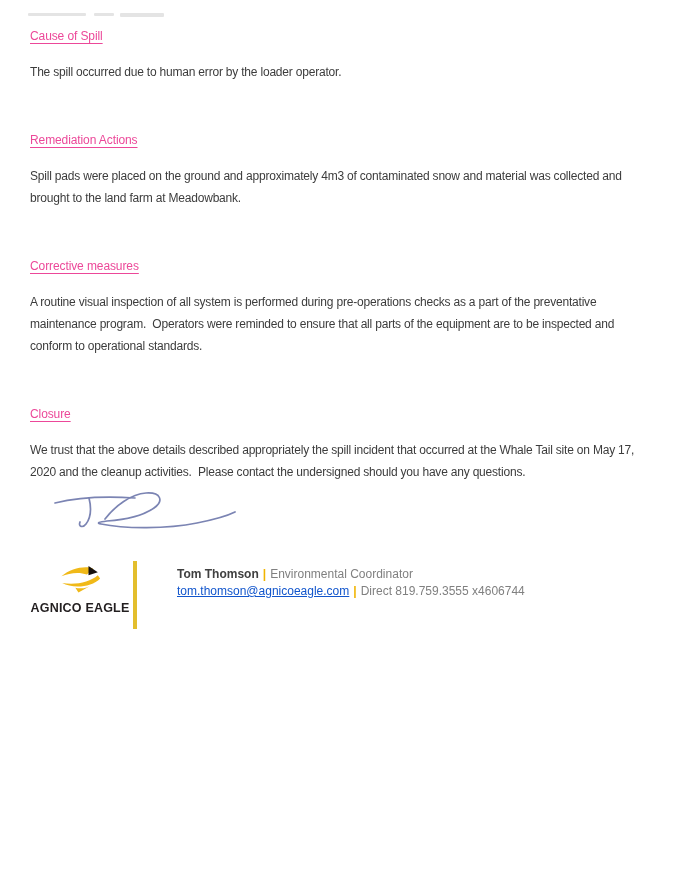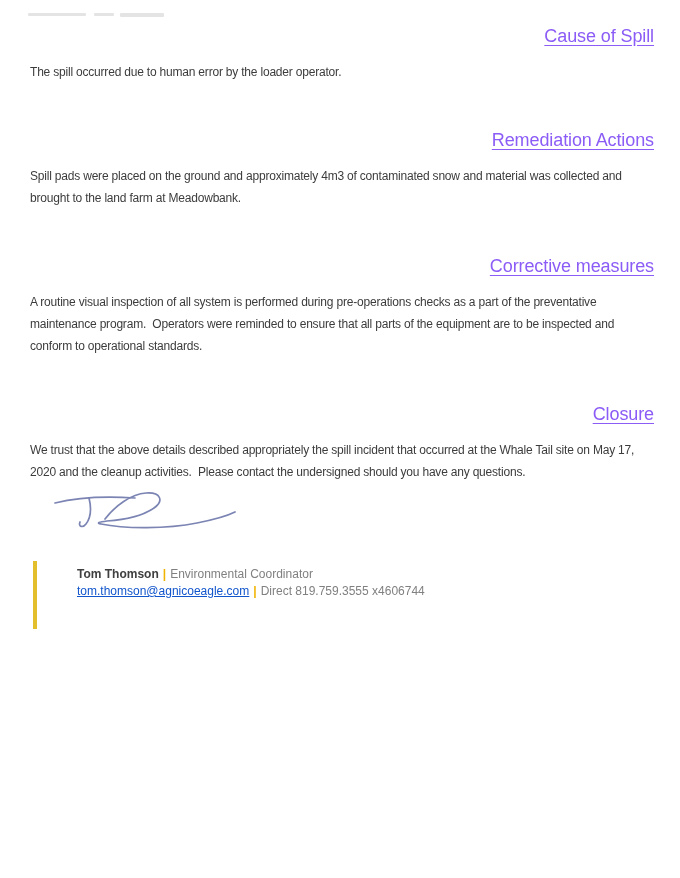--- a/index.html
+++ b/index.html
@@ -13,23 +13,23 @@
   .content{padding:27px 26px 0 30px;}
 
   
   .top-artifact{position:absolute;top:13px;left:28px;width:140px;height:4px;}
   .top-artifact span{position:absolute;top:0;height:3px;background:#cfcfcf;opacity:.55;filter:blur(.6px);border-radius:1px;}
   .top-artifact .a1{left:0;width:58px;}
   .top-artifact .a2{left:66px;width:20px;}
   .top-artifact .a3{left:92px;width:44px;height:4px;}
 
   .doc-heading{
-    font-size:18px;line-height:19px;font-weight:400;color:#8b5cf6;
+    font-size:12px;line-height:19px;font-weight:400;color:#ec4899;
     text-decoration:underline;text-underline-offset:3px;
-    letter-spacing:-0.1px;margin:0 0 15px 0;text-align:right;
+    letter-spacing:-0.1px;margin:0 0 15px 0;
   }
   .gap{margin-top:48px;}
   .doc-body{
     font-size:12px;line-height:22px;margin:0;color:#3c3c3c;
     letter-spacing:-0.2px;white-space:pre-wrap;max-width:624px;
   }
 
   .signature-wrap{margin:5px 0 0 15px;height:50px;}
 
   .sig-block{display:flex;align-items:stretch;margin-top:23px;min-height:68px;}
@@ -73,20 +73,29 @@
         <g fill="none" stroke="#7B84B3" stroke-width="1.7" stroke-linecap="round">
           <path d="M10,15 C30,10 60,8 90,10"></path>
           <path d="M44,10 C46,18 47,28 41,36 C38,40 33,39 35,34"></path>
           <path d="M60,31 C70,18 86,6 101,5 C116,4 119,13 109,20 C96,29 76,32 62,33 C54,34 51,35 56,36 C80,41 122,41 152,35 C172,31 184,27 190,24"></path>
         </g>
       </svg>
     </div>
 
     <div class="sig-block">
 
+      <div class="logo-col">
+        <svg width="48" height="36" viewBox="0 0 62 44">
+          <path d="M7,17 C19,7 37,3 48,7 L40,15 C30,11 17,13 7,17 Z" fill="#F0B918"></path>
+          <path d="M42,4 L54,12 L42,16 Z" fill="#17120e"></path>
+          <path d="M54,16 C44,25 25,29 8,26 C21,33 46,32 57,20 Z" fill="#F0B918"></path>
+          <path d="M25,32 C33,34 41,32 47,28 L29,38 Z" fill="#F0B918"></path>
+        </svg>
+        <div class="logo-text">AGNICO EAGLE</div>
+      </div>
 
       <div class="v-divider"></div>
 
       <div class="sig-text">
         <div class="sig-line">
           <span class="sig-name">Tom Thomson</span><span class="sep">|</span><span class="sig-role">Environmental Coordinator</span>
         </div>
         <div class="sig-line">
           <a class="sig-email">tom.thomson@agnicoeagle.com</a><span class="sep">|</span><span class="sig-phone">Direct 819.759.3555 x4606744</span>
         </div>

